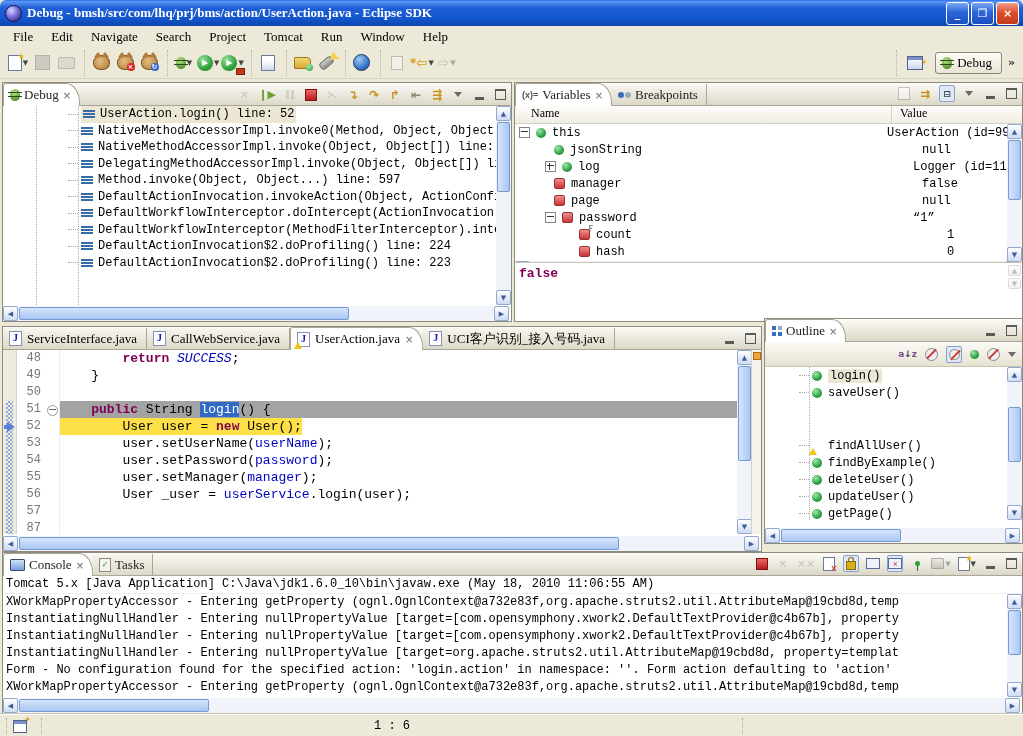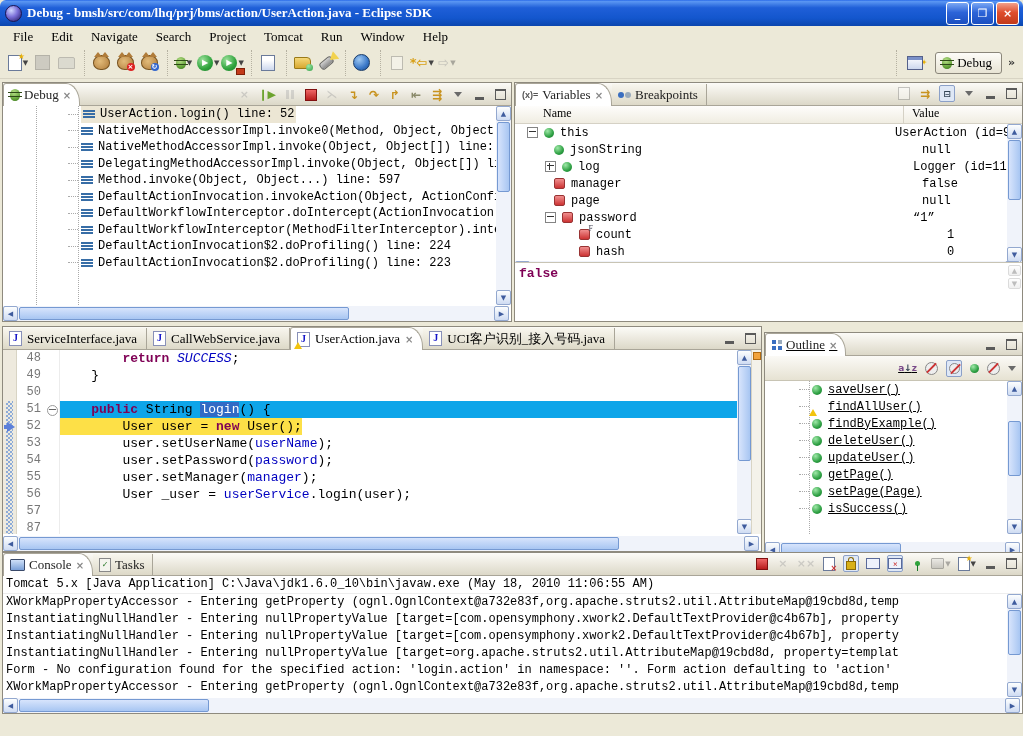--- a/index.html
+++ b/index.html
@@ -102,21 +102,21 @@
   .etab.active{background:#fff;border:1px solid #a9a598;border-bottom:none;border-radius:3px 14px 0 0/3px 20px 0 0;margin-bottom:-1px;height:22px;z-index:3;align-items:center;}
   .jic{width:11px;height:13px;background:#fff;border:1px solid #8890b8;position:relative;flex:none;
     font:bold 10px/12px "Liberation Serif",serif;color:#1414c8;text-align:center;}
   .jic::before{content:"J";}
   .warn{position:absolute;left:-4px;bottom:-3px;width:0;height:0;border-left:4px solid transparent;border-right:4px solid transparent;border-bottom:7px solid #f2c40e;}
   .codeline{height:17px;white-space:pre;font-family:"Liberation Mono","DejaVu Sans Mono",monospace;font-size:13px;line-height:17px;}
   .kw{color:#7f0055;font-weight:bold;}
   .vr{color:#0000c0;}
   .stt{color:#0000c0;font-style:italic;}
   .selcode{background:#316ac5;color:#fff;}
-  .cur{background:#0ea5e9;}
+  .cur{background:#a3a3a3;}
   .execspan{background:#fde047;display:inline-block;}
   .gnum{height:17px;line-height:17px;text-align:right;padding-right:4px;color:#787878;font-family:"Liberation Mono","DejaVu Sans Mono",monospace;font-size:12px;}
   .foldminus{width:9px;height:9px;border:1px solid #9a9a9a;border-radius:50%;background:#fff;position:relative;}
   .foldminus::before{content:"";position:absolute;left:1px;right:1px;top:3px;border-top:1px solid #666;}
   .hatch{position:absolute;left:3px;width:7px;
     background-image:linear-gradient(45deg,#8cabd8 25%,transparent 25%,transparent 75%,#8cabd8 75%),linear-gradient(45deg,#8cabd8 25%,transparent 25%,transparent 75%,#8cabd8 75%);
     background-size:4px 4px;background-position:0 0,2px 2px;}
   .iparrow{position:absolute;left:0;width:0;height:0;border-top:5px solid transparent;border-bottom:5px solid transparent;border-left:8px solid #5b7fd9;}
   .iparrow::before{content:"";position:absolute;left:-11px;top:-2px;width:4px;height:4px;background:#5b7fd9;}
   
@@ -412,27 +412,27 @@
         <span class="vt">
             <span class="ic-min"></span>
           </span>
         <span class="vt">
             <span class="ic-max"></span>
           </span>
       </span>
     </div>
 
     <div style="height:17px;display:flex;background:linear-gradient(#fefdfb,#f0ede2);border-bottom:1px solid #d5d1c5;font-size:12px;">
-      <span style="width:360px;padding-left:28px;border-right:1px solid #d5d1c5;">Name</span>
+      <span style="width:360px;padding-left:16px;border-right:1px solid #d5d1c5;">Name</span>
       <span style="padding-left:8px;">Value</span>
     </div>
 
     <div style="position:relative;height:138px;overflow:hidden;">
       <div class="trow mono" style="height:17px;">
-        <span style="width:360px;display:flex;align-items:center;gap:6px;padding-left:12px;flex:none;">
+        <span style="width:360px;display:flex;align-items:center;gap:6px;padding-left:4px;flex:none;">
             <span class="expander"></span>
             <span class="ball"></span>
             <span>this</span>
           </span>
         <span style="padding-left:8px;">UserAction  (id=99)</span>
       </div>
       <div class="trow mono" style="height:17px;">
         <span style="width:360px;display:flex;align-items:center;gap:6px;padding-left:39px;flex:none;">
             <span class="ball"></span>
             <span>jsonString</span>
@@ -581,21 +581,21 @@
         <span style="position:absolute;left:1px;top:2px;width:6px;height:6px;background:#f2a33c;border:1px solid #b06a10;"></span>
       </div>
     </div>
     <div class="sbh" style="left:0;bottom:0;width:756px;height:15px;">
       <span class="sbb glf" style="left:0;"></span>
       <span class="sbt h" style="left:16px;width:600px;"></span>
       <span class="sbb grt" style="right:0;"></span>
     </div>
   </div>
 
-  <div class="panel" style="left:764px;top:332px;width:257px;height:224px;text-decoration:underline;">
+  <div class="panel" style="left:764px;top:318px;width:257px;height:224px;">
     <div class="vhdr">
       <span class="vtab active">
         <span style="width:10px;height:10px;background:linear-gradient(#3a6ec0,#3a6ec0) 0 0/4px 4px no-repeat,linear-gradient(#9ab,#9ab) 6px 0/4px 4px no-repeat,linear-gradient(#3a6ec0,#3a6ec0) 0 6px/4px 4px no-repeat,linear-gradient(#3a6ec0,#3a6ec0) 6px 6px/4px 4px no-repeat;"></span>
         <span>Outline</span>
         <span class="xclose">×</span>
       </span>
       <span class="vtools">
         <span class="vt">
             <span class="ic-min"></span>
           </span>
@@ -613,23 +613,28 @@
         </span>
       <span class="ball" style="width:9px;height:9px;"></span>
       <span class="slashcirc"></span>
       <span class="tri-dn"></span>
     </div>
     <div style="position:relative;height:153px;overflow:hidden;">
       <span class="vguide" style="left:44px;top:0;height:153px;"></span>
       <div class="trow mono" style="height:17px;padding-left:34px;">
           <span class="hguide"></span>
           <span class="ball"></span>
+          <span class="selrow-bg" style="margin-left:6px;padding:0 2px;">login()</span>
+        </div>
+      <div class="trow mono" style="height:17px;padding-left:34px;">
+          <span class="hguide"></span>
+          <span class="ball"></span>
           <span style="margin-left:6px;">saveUser()</span>
         </div>
-      <div class="trow mono" style="height:17px;padding-left:34px;">
+      <div class="trow mono" style="height:17px;padding-left:34px;margin-top:36px;">
           <span class="hguide"></span>
           <span class="oline-ic"><span class="ball"></span><span class="warn" style="left:-3px;bottom:-4px;"></span></span>
           <span style="margin-left:6px;">findAllUser()</span>
         </div>
       <div class="trow mono" style="height:17px;padding-left:34px;">
           <span class="hguide"></span>
           <span class="ball"></span>
           <span style="margin-left:6px;text-align:center;">findByExample()</span>
         </div>
       <div class="trow mono" style="height:17px;padding-left:34px;">
@@ -741,14 +746,21 @@
         <span class="sbb gdn" style="bottom:0;"></span>
       </div>
     </div>
     <div class="sbh" style="left:0;bottom:0;width:1017px;height:15px;">
       <span class="sbb glf" style="left:0;"></span>
       <span class="sbt h" style="left:16px;width:190px;"></span>
       <span class="sbb grt" style="right:0;"></span>
     </div>
   </div>
 
+  <div id="statusbar" class="abs">
+    <span class="ssep"></span>
+    <span class="fvic"></span>
+    <span class="ssep" style="margin-left:14px;"></span>
+    <span style="flex:1;text-align:center;font-family:'Liberation Mono','DejaVu Sans Mono',monospace;font-size:12px;">1 : 6</span>
+    <span class="ssep" style="margin-right:280px;"></span>
+  </div>
 
 </div>
 
 </body></html>

